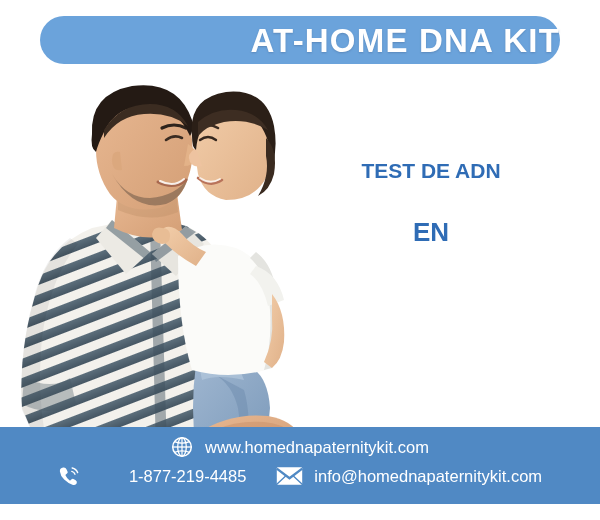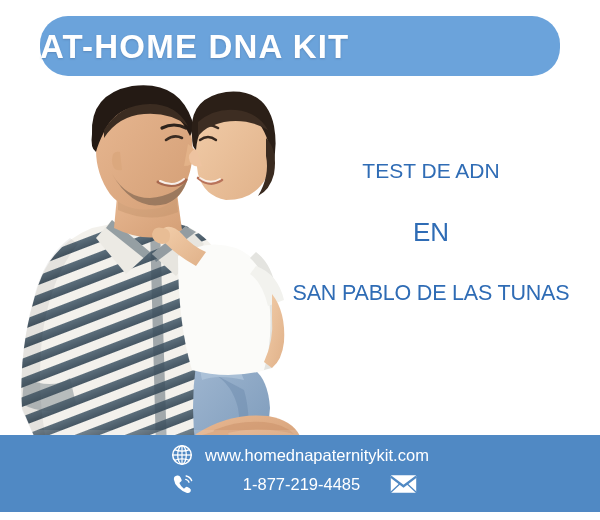--- a/index.html
+++ b/index.html
@@ -20,26 +20,26 @@
     background: #ffffff;
     overflow: hidden;
   }
 
   
   #header-banner {
     position: absolute;
     left: 40px;
     top: 16px;
     width: 520px;
-    height: 60px;
+    height: 48px;
     background: #6ba3db;
     border-radius: 28px;
     display: flex;
     align-items: center;
-    justify-content: flex-start;
+    justify-content: flex-end;
     z-index: 6;
   }
   #header-title {
     color: #ffffff;
     font-size: 33px;
     font-weight: bold;
     letter-spacing: 1.2px;
     line-height: 1;
     white-space: nowrap;
     text-shadow: 0 1px 2px rgba(60,90,130,0.35);
@@ -60,34 +60,34 @@
   #headline-block {
     position: absolute;
     left: 262px;
     top: 160px;
     width: 338px;
     z-index: 5;
     text-align: center;
   }
   .headline-line {
     color: #2f6cb5;
-    font-weight: normal;
+    font-weight: bold;
     line-height: 1;
     white-space: nowrap;
     text-shadow: 0 1px 1px rgba(255,255,255,0.9);
   }
   #headline-line-1 { font-size: 21px; margin: 0 0 0 0; }
   #headline-line-2 { font-size: 26px; margin: 38px 0 0 0; }
   #headline-line-3 { font-size: 21.5px; margin: 38px 0 0 0; letter-spacing: -0.2px; }
 
   
   #footer-bar {
     position: absolute;
     left: 0;
-    bottom: 8px;
+    bottom: 16px;
     width: 600px;
     height: 77px;
     background: #5089c4;
     z-index: 8;
   }
   .footer-row {
     position: absolute;
     display: flex;
     align-items: center;
     color: #ffffff;
@@ -234,21 +234,20 @@
     </svg>
   </div>
 
   <div id="header-banner">
     <span id="header-title">AT-HOME DNA KIT</span>
   </div>
 
   <div id="headline-block">
     <div class="headline-line" id="headline-line-1">TEST DE ADN</div>
     <div class="headline-line" id="headline-line-2">EN</div>
-    <div class="headline-line" id="headline-line-3">SAN PABLO DE LAS TUNAS</div>
   </div>
 
   <div id="footer-bar">
 
     <div class="footer-row" id="footer-row-web">
       <div class="footer-item">
         <span class="footer-icon" id="globe-icon">
           <svg viewBox="0 0 22 22" xmlns="http://www.w3.org/2000/svg">
             <circle cx="11" cy="11" r="9.3" fill="none" stroke="#ffffff" stroke-width="1.5"></circle>
             <ellipse cx="11" cy="11" rx="4.3" ry="9.3" fill="none" stroke="#ffffff" stroke-width="1.3"></ellipse>
@@ -275,17 +274,18 @@
       </div>
 
       <div class="footer-item">
         <span class="footer-icon" id="envelope-icon">
           <svg viewBox="0 0 27 20" xmlns="http://www.w3.org/2000/svg">
             <rect x="0.8" y="1.2" width="25.4" height="17.6" rx="1.2" fill="#ffffff"></rect>
             <path d="M0.8 2.6 L13.5 12.2 L26.2 2.6" fill="none" stroke="#5089c4" stroke-width="2.4"></path>
             <path d="M0.8 18.2 L10.2 9.6 M26.2 18.2 L16.8 9.6" fill="none" stroke="#5089c4" stroke-width="1.4"></path>
           </svg>
         </span>
+        <span class="footer-text">info@homednapaternitykit.com</span>
       </div>
     </div>
 
   </div>
 </div>
 
 </body></html>

